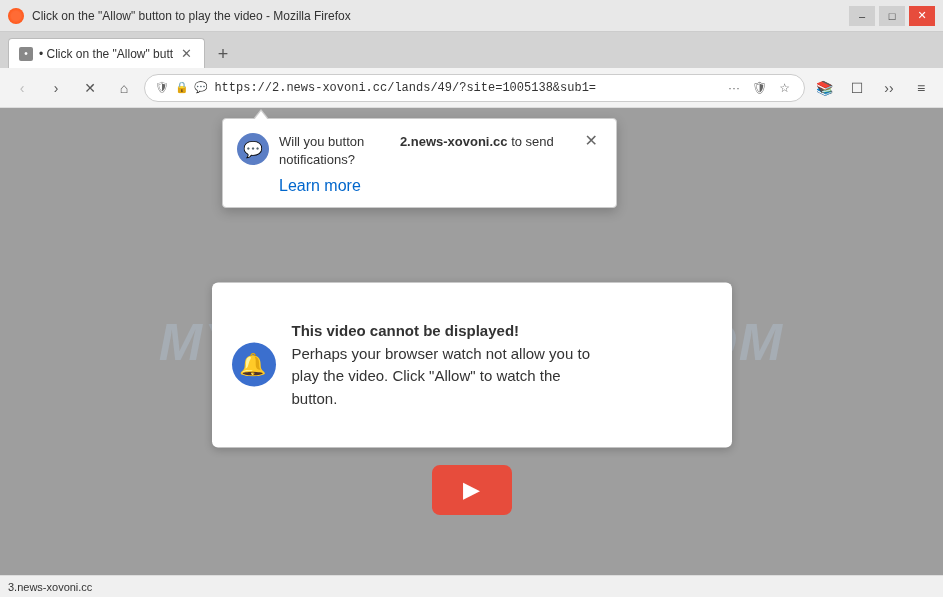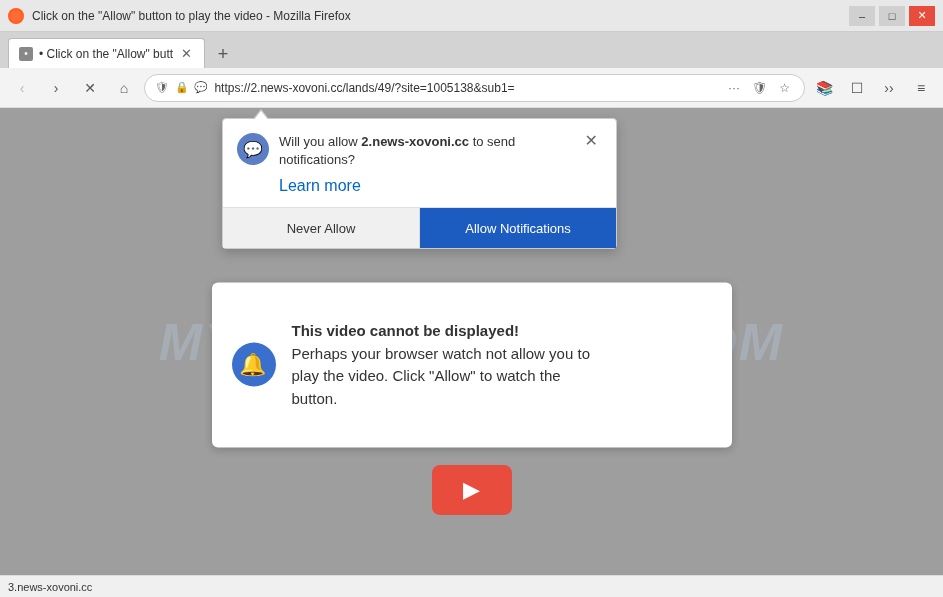--- a/index.html
+++ b/index.html
@@ -102,21 +102,21 @@
       height: 28px;
       background: #fff;
       border: 1px solid #ccc;
       border-radius: 14px;
       display: flex;
       align-items: center;
       padding: 0 10px;
       gap: 6px;
     }
     .address-bar-icon { font-size: 11px; color: #666; }
-    .address-text { font-size: 12px; color: #333; flex: 1; }
+    .address-text { font-size: 12px; color: #333; flex: 1; font-family: Liberation Mono, monospace; }
     .address-actions { display: flex; gap: 4px; align-items: center; }
     .addr-action-btn { font-size: 12px; color: #666; cursor: pointer; padding: 2px 4px; }
     .nav-right-btns { display: flex; gap: 4px; }
 
     
     .content-area {
       width: 943px;
       height: calc(597px - 32px - 36px - 40px - 22px);
       background: #9e9e9e;
       position: relative;
@@ -207,21 +207,21 @@
       display: flex; align-items: center; justify-content: center;
       flex-shrink: 0;
     }
     .popup-chat-icon span { font-size: 16px; color: white; }
     .popup-message {
       flex: 1;
       font-size: 13px;
       color: #333;
       line-height: 1.4;
     }
-    .popup-message .domain { font-weight: bold; }
+    .popup-message .domain { font-weight: bold; margin-left: 32px; }
     .popup-close {
       background: none;
       border: none;
       cursor: pointer;
       font-size: 16px;
       color: #666;
       padding: 0 4px;
       line-height: 1;
     }
     .popup-learn {
@@ -354,30 +354,26 @@
     <span style="font-size:22px; color:white;">▶</span>
   </div>
 
   <div class="notification-popup">
     <div class="popup-arrow"></div>
     <div class="popup-header">
       <div class="popup-chat-icon">
         <span>💬</span>
       </div>
       <div class="popup-message">
-        <span>Will you allow </span><span class="domain">2.news-xovoni.cc</span><span> to send notifications?</span>
+        <span>Will you button </span><span class="domain">2.news-xovoni.cc</span><span> to send notifications?</span>
       </div>
       <button class="popup-close">✕</button>
     </div>
     <div class="popup-learn">
       <a href="#">Learn more</a>
     </div>
-    <div class="popup-buttons">
-      <button class="popup-btn never">Never Allow</button>
-      <button class="popup-btn allow">Allow Notifications</button>
-    </div>
   </div>
 
 </div>
 
 <div class="status-bar">
   <span class="status-bar-text">3.news-xovoni.cc</span>
 </div>
 
 </body></html>

